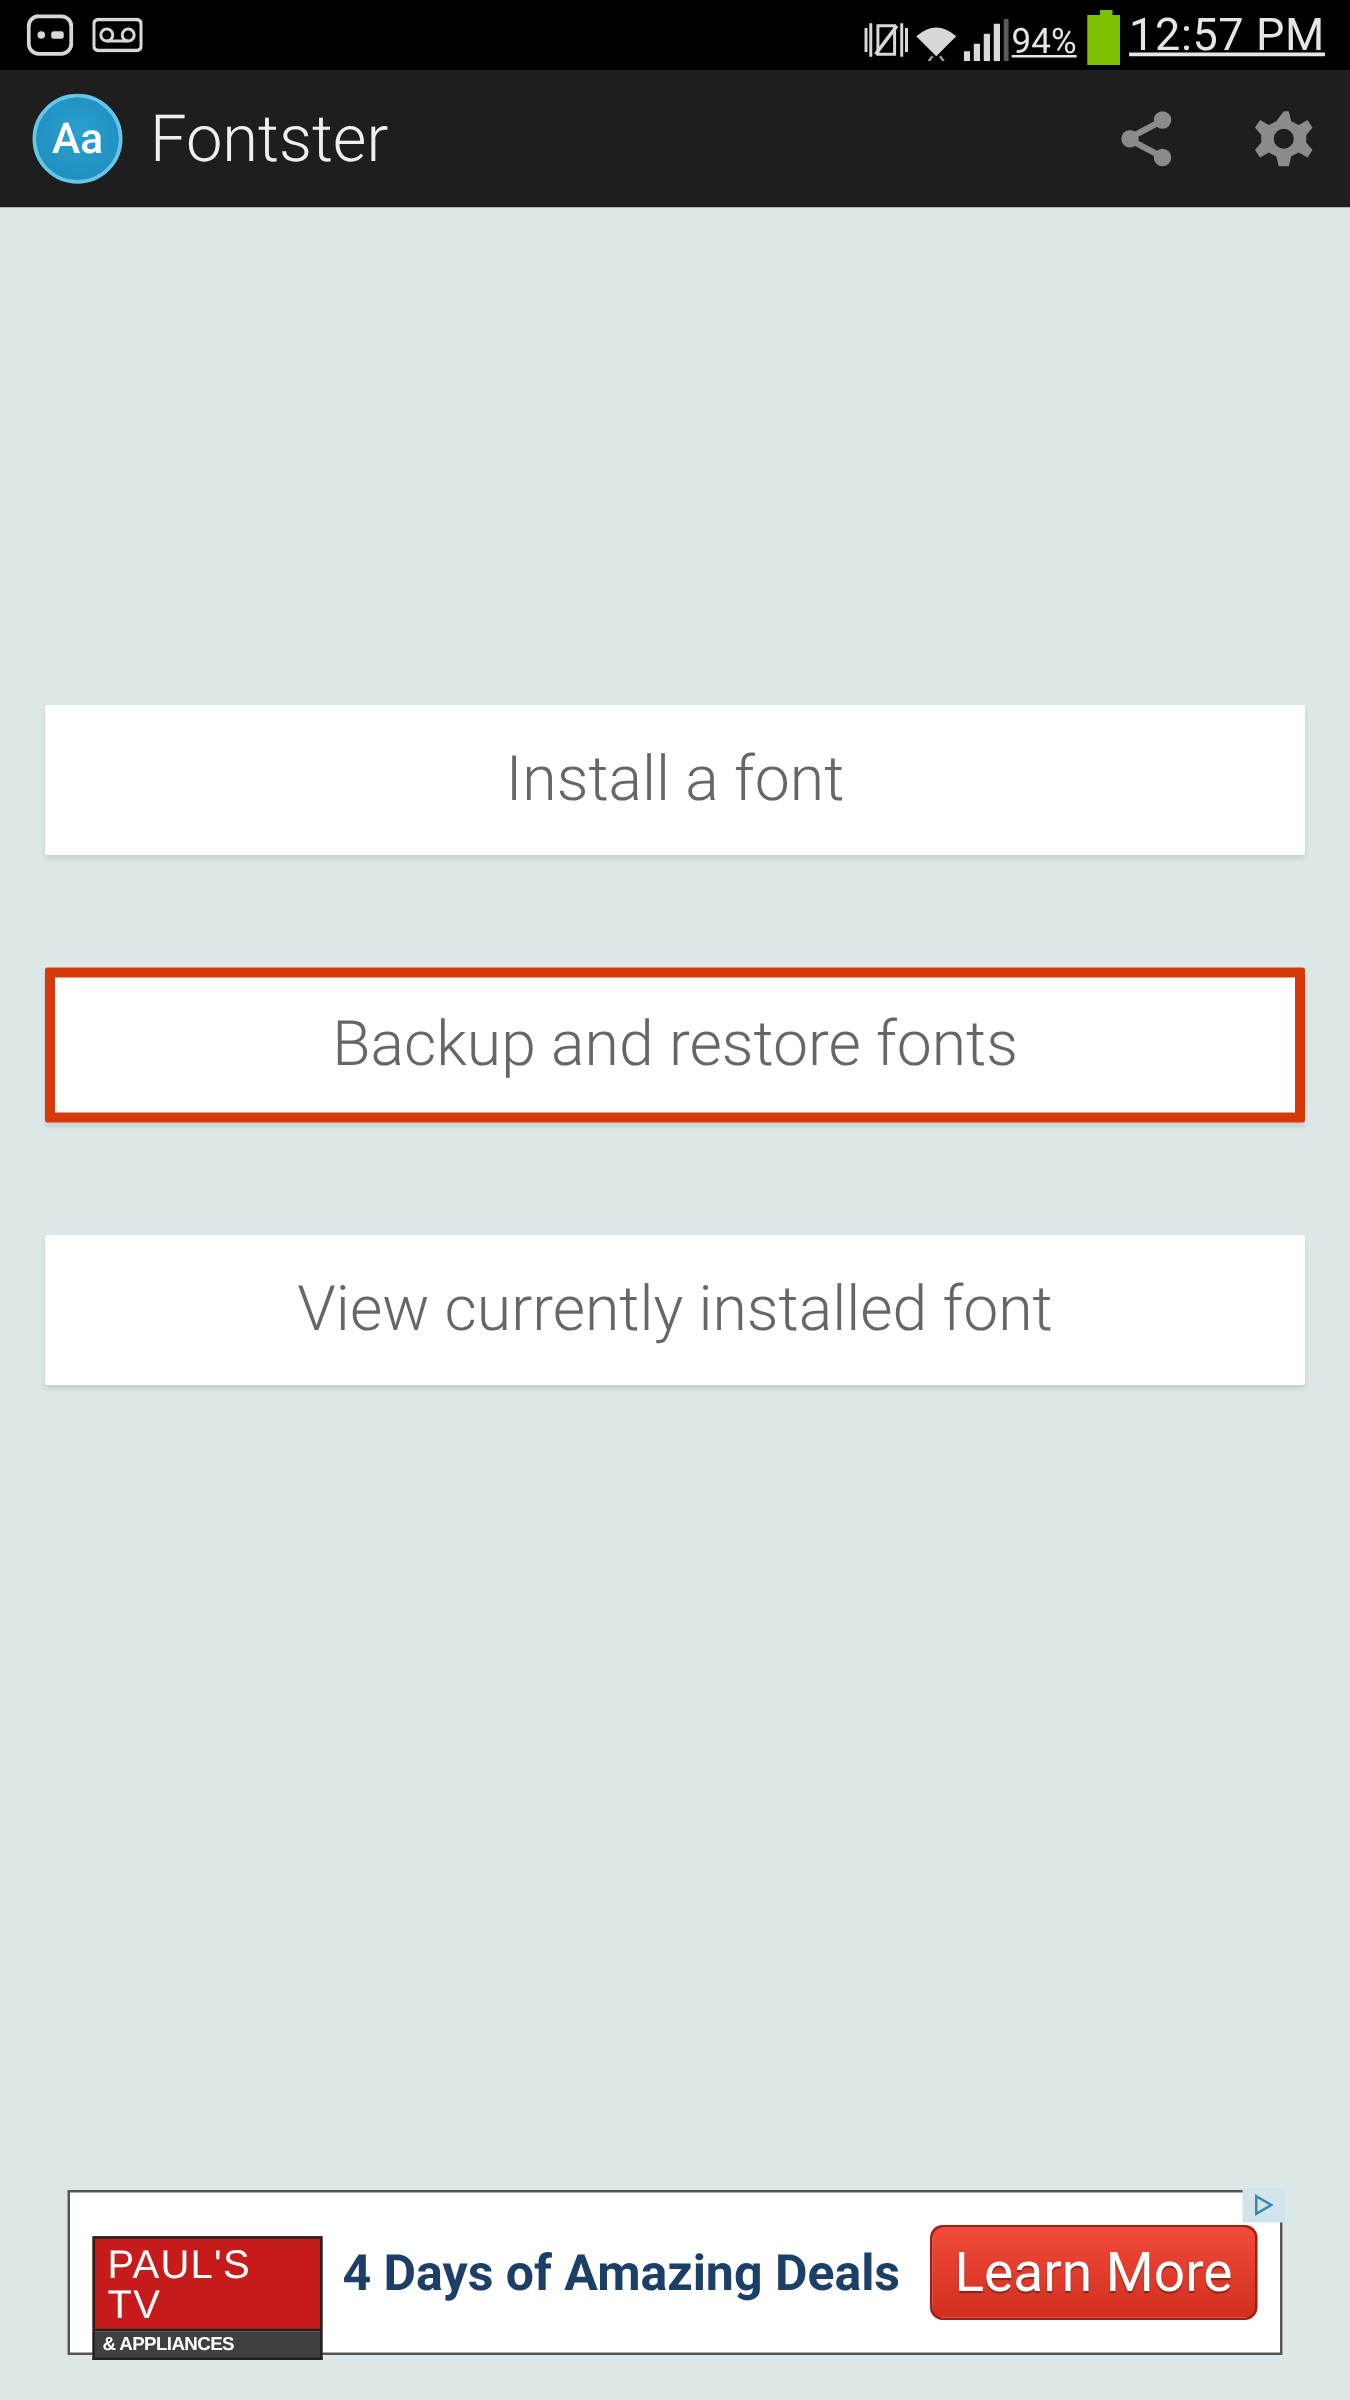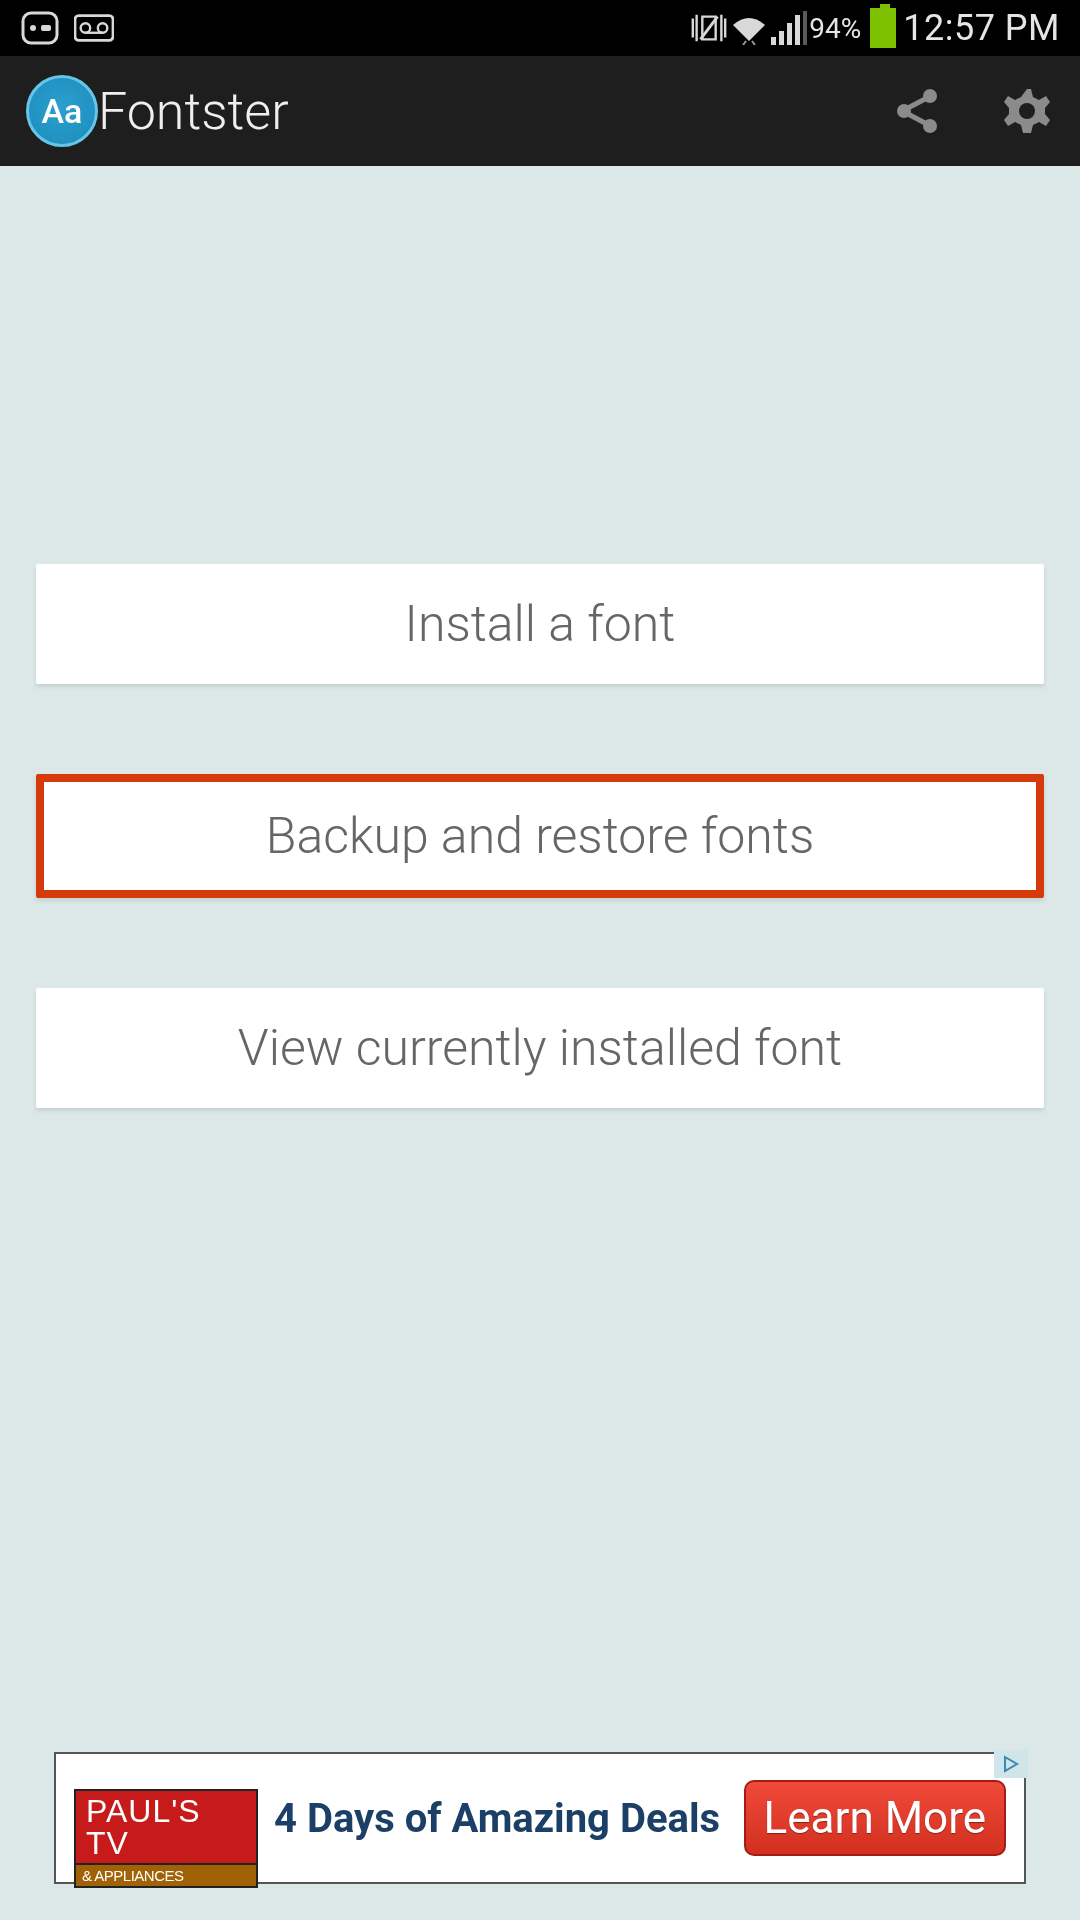--- a/index.html
+++ b/index.html
@@ -15,21 +15,21 @@
     
     .status-bar {
       height: 56px;
       background: #000;
       display: flex;
       align-items: center;
       padding: 0 20px;
       color: #e5e5e5;
     }
     .status-left { display: flex; gap: 14px; align-items: center; }
-    .status-right { margin-left: auto; display: flex; gap: 0; align-items: center; }
+    .status-right { margin-left: auto; display: flex; gap: 0; align-items: flex-end; text-decoration: underline; }
     .status-ico { width: 40px; height: 34px; display:flex; align-items:center; justify-content:center; }
     .status-battery-pct { font-size: 28px; color: #e5e5e5; margin-right: 2px; }
     .status-time { font-size: 36px; color: #e5e5e5; letter-spacing: 0.5px; }
     .battery-body { width: 26px; height: 40px; border: 2px solid #7cc000; position:relative; background:#7cc000; }
     .battery-tip { position:absolute; top:-6px; left:8px; width:10px; height:6px; background:#7cc000; }
 
     
     .app-bar {
       height: 110px;
       background: #1e1e1e;
@@ -39,21 +39,21 @@
       color: #f0f0f0;
     }
     .app-icon {
       width: 72px; height: 72px;
       border-radius: 50%;
       background: radial-gradient(circle at 50% 45%, #2aa0d0 0%, #1d8bb9 100%);
       border: 3px solid #66c6e8;
       display:flex; align-items:center; justify-content:center;
       color:#fff; font-size:34px; font-weight:500;
     }
-    .app-title { font-size: 52px; font-weight: 300; color: #efefef; }
+    .app-title { margin-left: 22px; font-size: 52px; font-weight: 300; color: #efefef; }
     .app-actions { margin-left: auto; display:flex; gap: 56px; align-items:center; color:#888; }
     .iconbtn { width:54px; height:54px; display:flex; align-items:center; justify-content:center; cursor:pointer; }
 
     
     .main {
       position: absolute;
       top: 166px;
       left: 0; right: 0;
       bottom: 0;
       background: #dce8e8;
@@ -100,21 +100,21 @@
       background:#cfe5ea;
       display:flex; align-items:center; justify-content:center;
     }
     .ad-logo {
       width: 184px;
       display:flex; flex-direction:column; 
       font-family: Impact, Arial Black, sans-serif;
       margin-top: 40px;
     }
     .ad-logo-top { background:#c71b1b; color:#fff; padding:4px 10px; font-size:32px; letter-spacing:1px; border:2px solid #222; line-height:1; }
-    .ad-logo-bot { background:#a16207; color:#fff; font-size:15px; padding:2px 6px; border:2px solid #222; border-top:none; letter-spacing:-0.5px; }
+    .ad-logo-bot { background:#404040; color:#fff; font-size:15px; padding:2px 6px; border:2px solid #222; border-top:none; letter-spacing:-0.5px;font-weight:bold; }
     .ad-text { margin-left: 16px; font-size: 40px; font-weight: 700; color:#1b3f66; }
     .ad-btn {
       margin-left:auto;
       background: linear-gradient(#f04a3a,#d22f1f);
       color:#fff;
       font-size:44px;
       padding: 10px 18px;
       border-radius:10px;
       border:2px solid #a31e12;
       text-shadow:0 1px 1px rgba(0,0,0,0.4);

